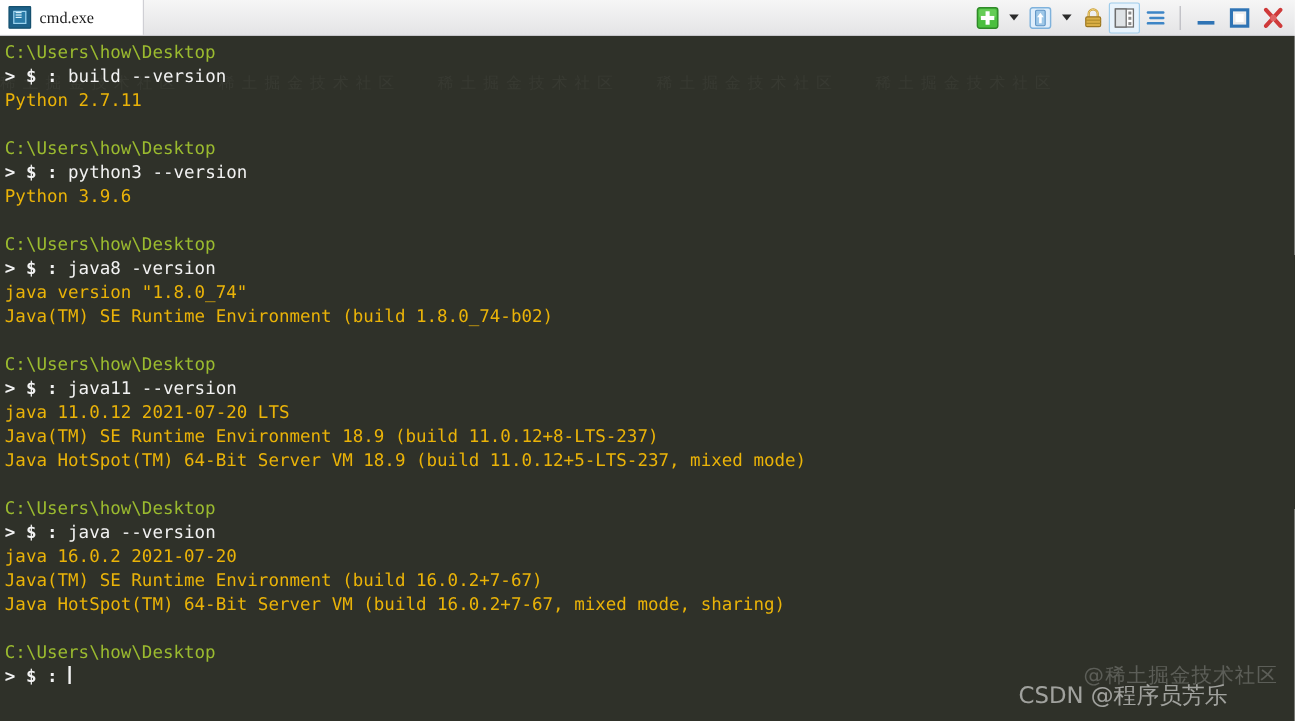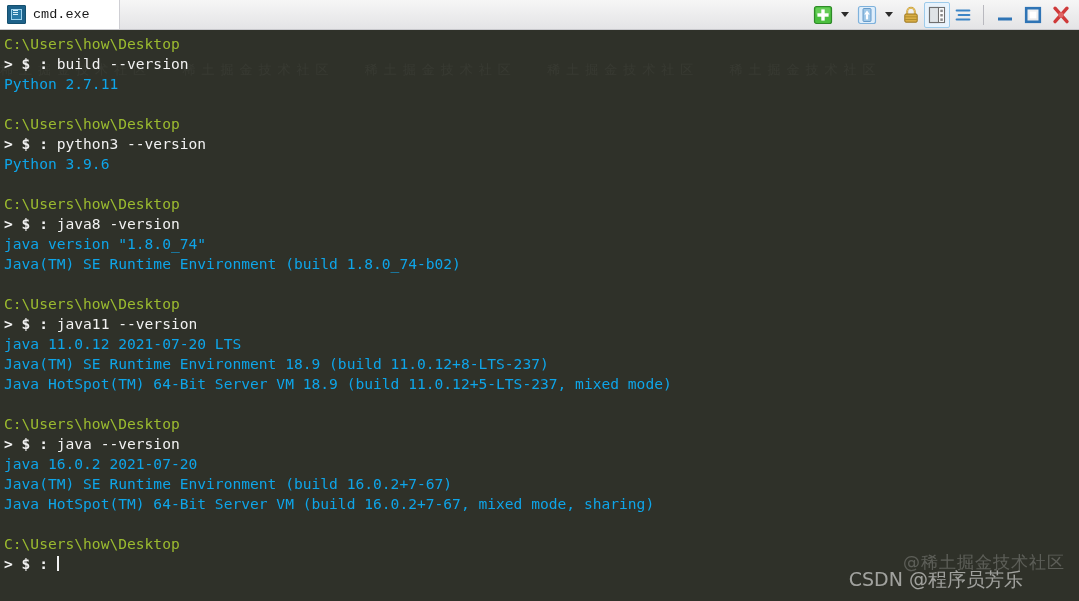--- a/index.html
+++ b/index.html
@@ -57,21 +57,21 @@
   }
   .tab-icon::after {
     content: "";
     position: absolute;
     left: 5px; top: 4px;
     width: 5px; height: 1px;
     background: #d8f0fb;
     box-shadow: 0 2px 0 0 #d8f0fb, 0 4px 0 0 #d8f0fb;
   }
   .tab-label {
-    font-family: Liberation Mono, monospace;
+    font-family: Liberation Serif, serif;
     font-size: 13.5px;
     color: #1a1a1a;
     white-space: nowrap;
   }
 
   #titlebar-spacer { flex: 1 1 auto; }
 
   #toolbar {
     display: flex;
     align-items: center;
@@ -135,21 +135,21 @@
     font-size: 14.6px;
     line-height: 20px;
     height: 20px;
     white-space: pre;
     position: relative;
     z-index: 2;
   }
   .c-path   { color: #9bbb2f; }
   .c-prompt { color: #f2f2f2; font-weight: bold; }
   .c-cmd    { color: #f2f2f2; }
-  .c-out    { color: #0ea5e9; }
+  .c-out    { color: #eab308; }
   .blank    { height: 20px; }
 
   .cursor {
     display: inline-block;
     width: 2px;
     height: 15px;
     background: #f2f2f2;
     vertical-align: -2px;
   }
 

